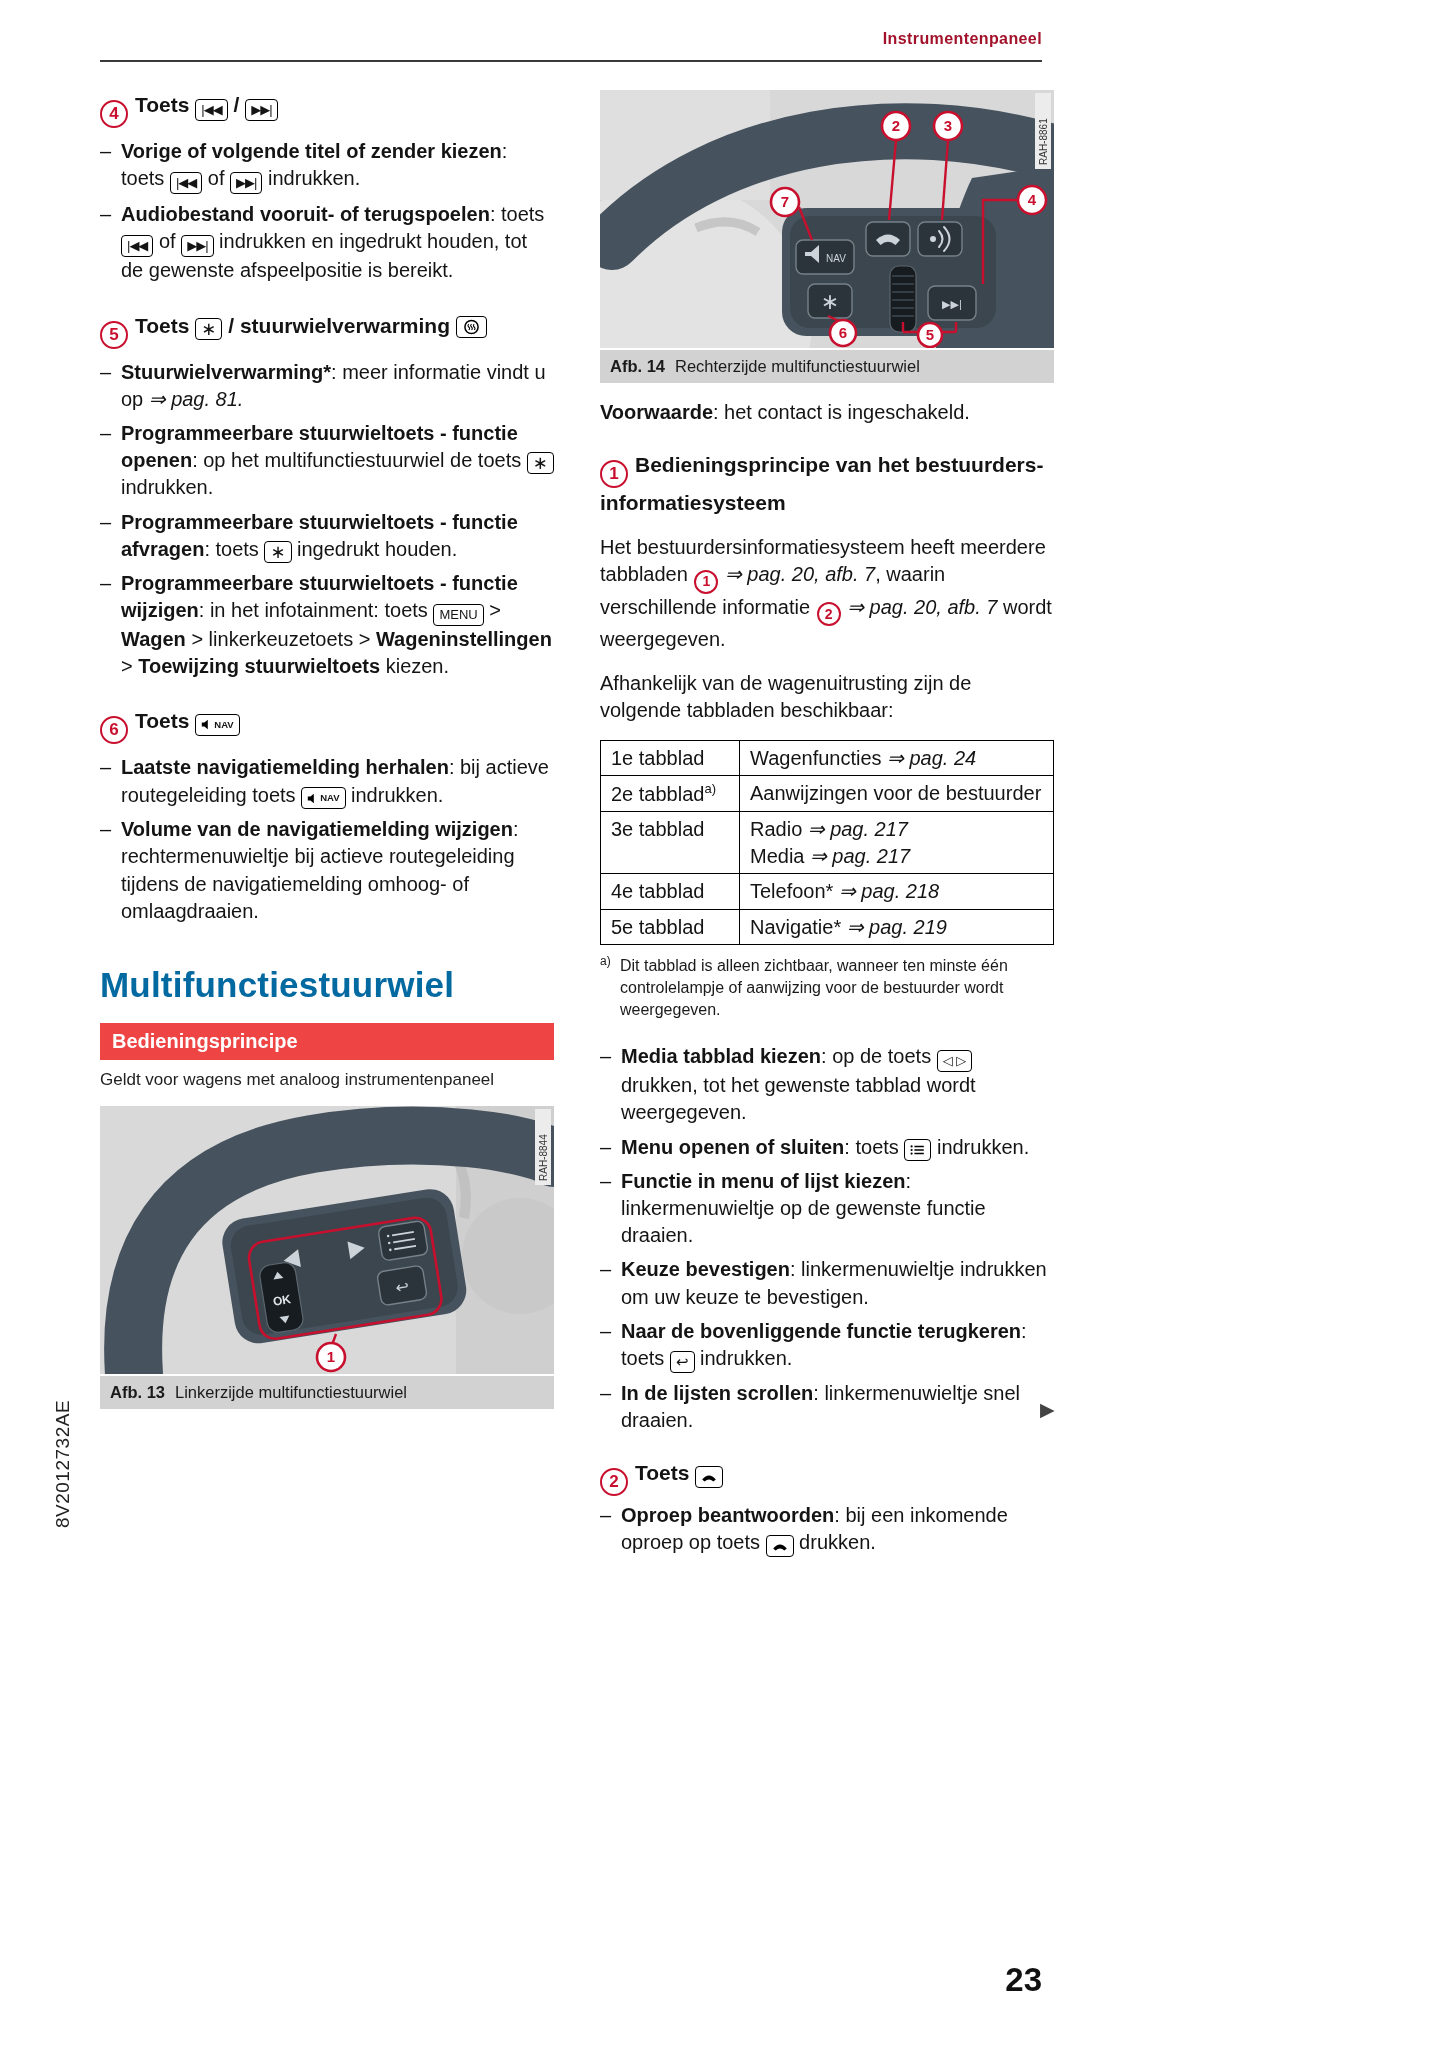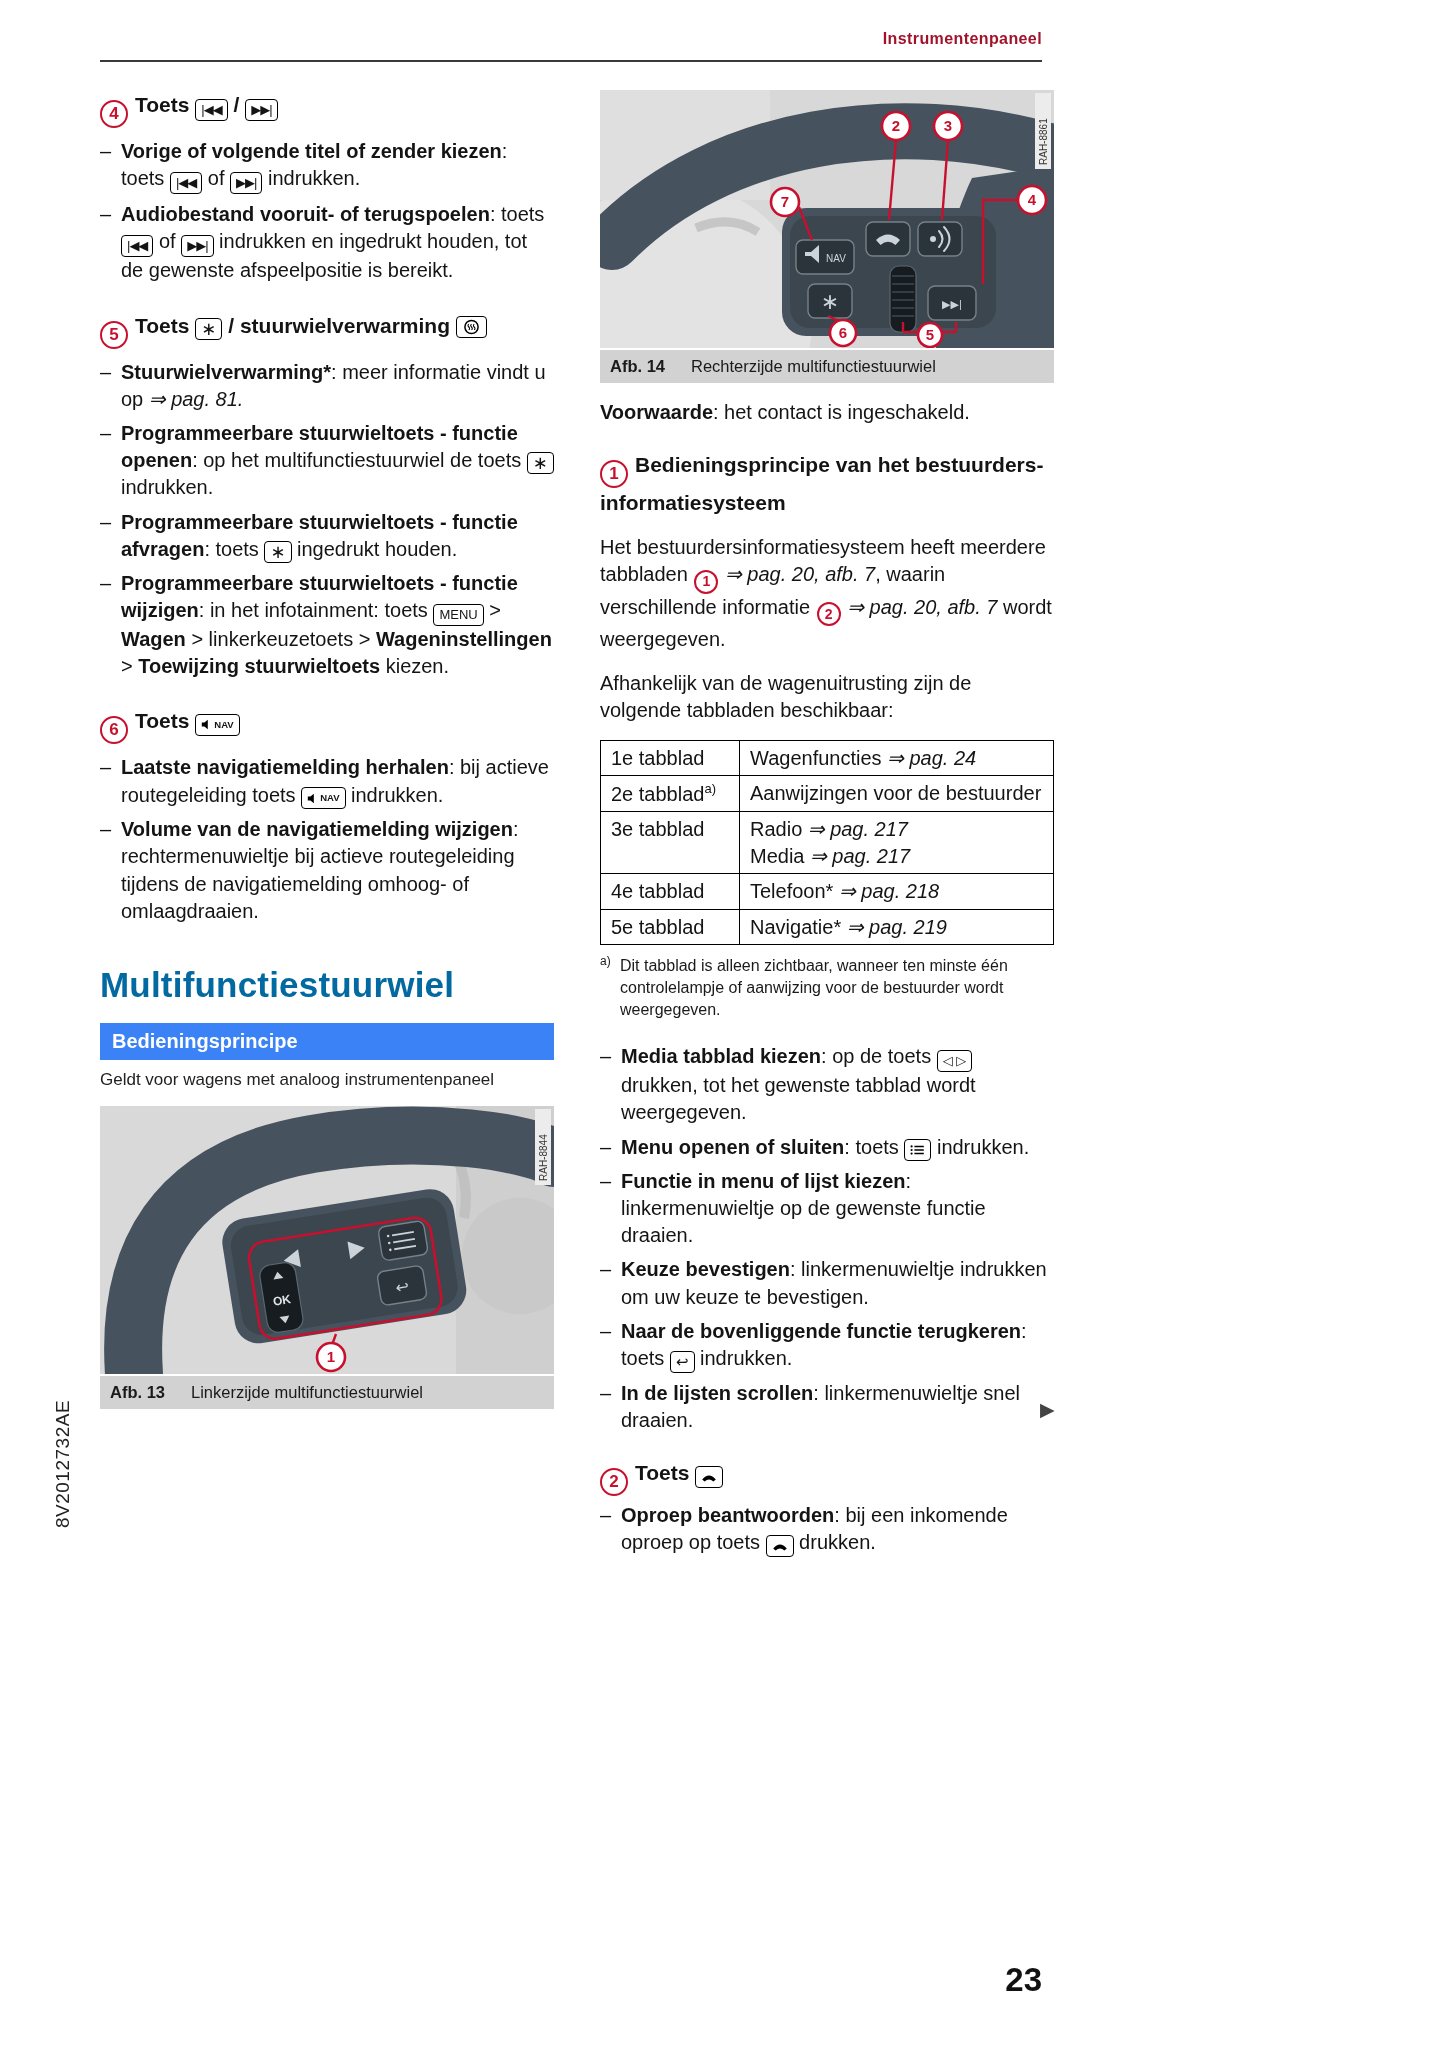--- a/index.html
+++ b/index.html
@@ -30,27 +30,27 @@
   .kstar{font-size:18px;line-height:14px;}
   .kback{font-size:15px;line-height:14px;}
   .navtxt{font-size:9.5px;font-weight:bold;letter-spacing:0;}
 
   .li{position:relative;padding-left:21px;margin:4px 0 7px;font-size:20px;line-height:1.36;}
   .li::before{content:"–";position:absolute;left:0;top:0;}
   .i{font-style:italic;}
   .para{font-size:20px;line-height:1.36;margin:16px 0;}
 
   .big{color:#0369a1;font-size:35px;font-weight:bold;margin:40px 0 18px;letter-spacing:.2px;}
-  .banner{background:#3b82f6;color:#fff;font-weight:bold;font-size:20px;padding:7px 12px;margin:0 0 10px;}
+  .banner{background:#ef4444;color:#fff;font-weight:bold;font-size:20px;padding:7px 12px;margin:0 0 10px;}
   .note{font-size:17px;margin:2px 0 16px;color:#222;}
 
   .fig{margin:6px 0 0;width:454px;}
   .fig svg{display:block;background:#d8d8d8;}
   .figcap{background:#d2d2d2;font-size:16.5px;padding:7px 10px;margin-top:2px;color:#1a1a1a;}
-  .figcap b{margin-right:26px;}
+  .figcap b{margin-right:10px;}
 
   .tbl{border-collapse:collapse;margin:12px 0 10px;width:100%;}
   .tbl td{border:1.6px solid #000;padding:4px 10px;font-size:20px;line-height:1.32;vertical-align:top;}
   .tbl .c1{width:118px;white-space:nowrap;}
   .sup{vertical-align:super;font-size:13px;}
 
   .footnote{position:relative;font-size:16px;line-height:1.38;margin:10px 0 22px;padding-left:20px;color:#1a1a1a;}
   .footnote .fnsup{position:absolute;left:0;top:-2px;font-size:12px;}
 
   .pagenum{position:absolute;left:100px;top:1961px;width:942px;text-align:right;

